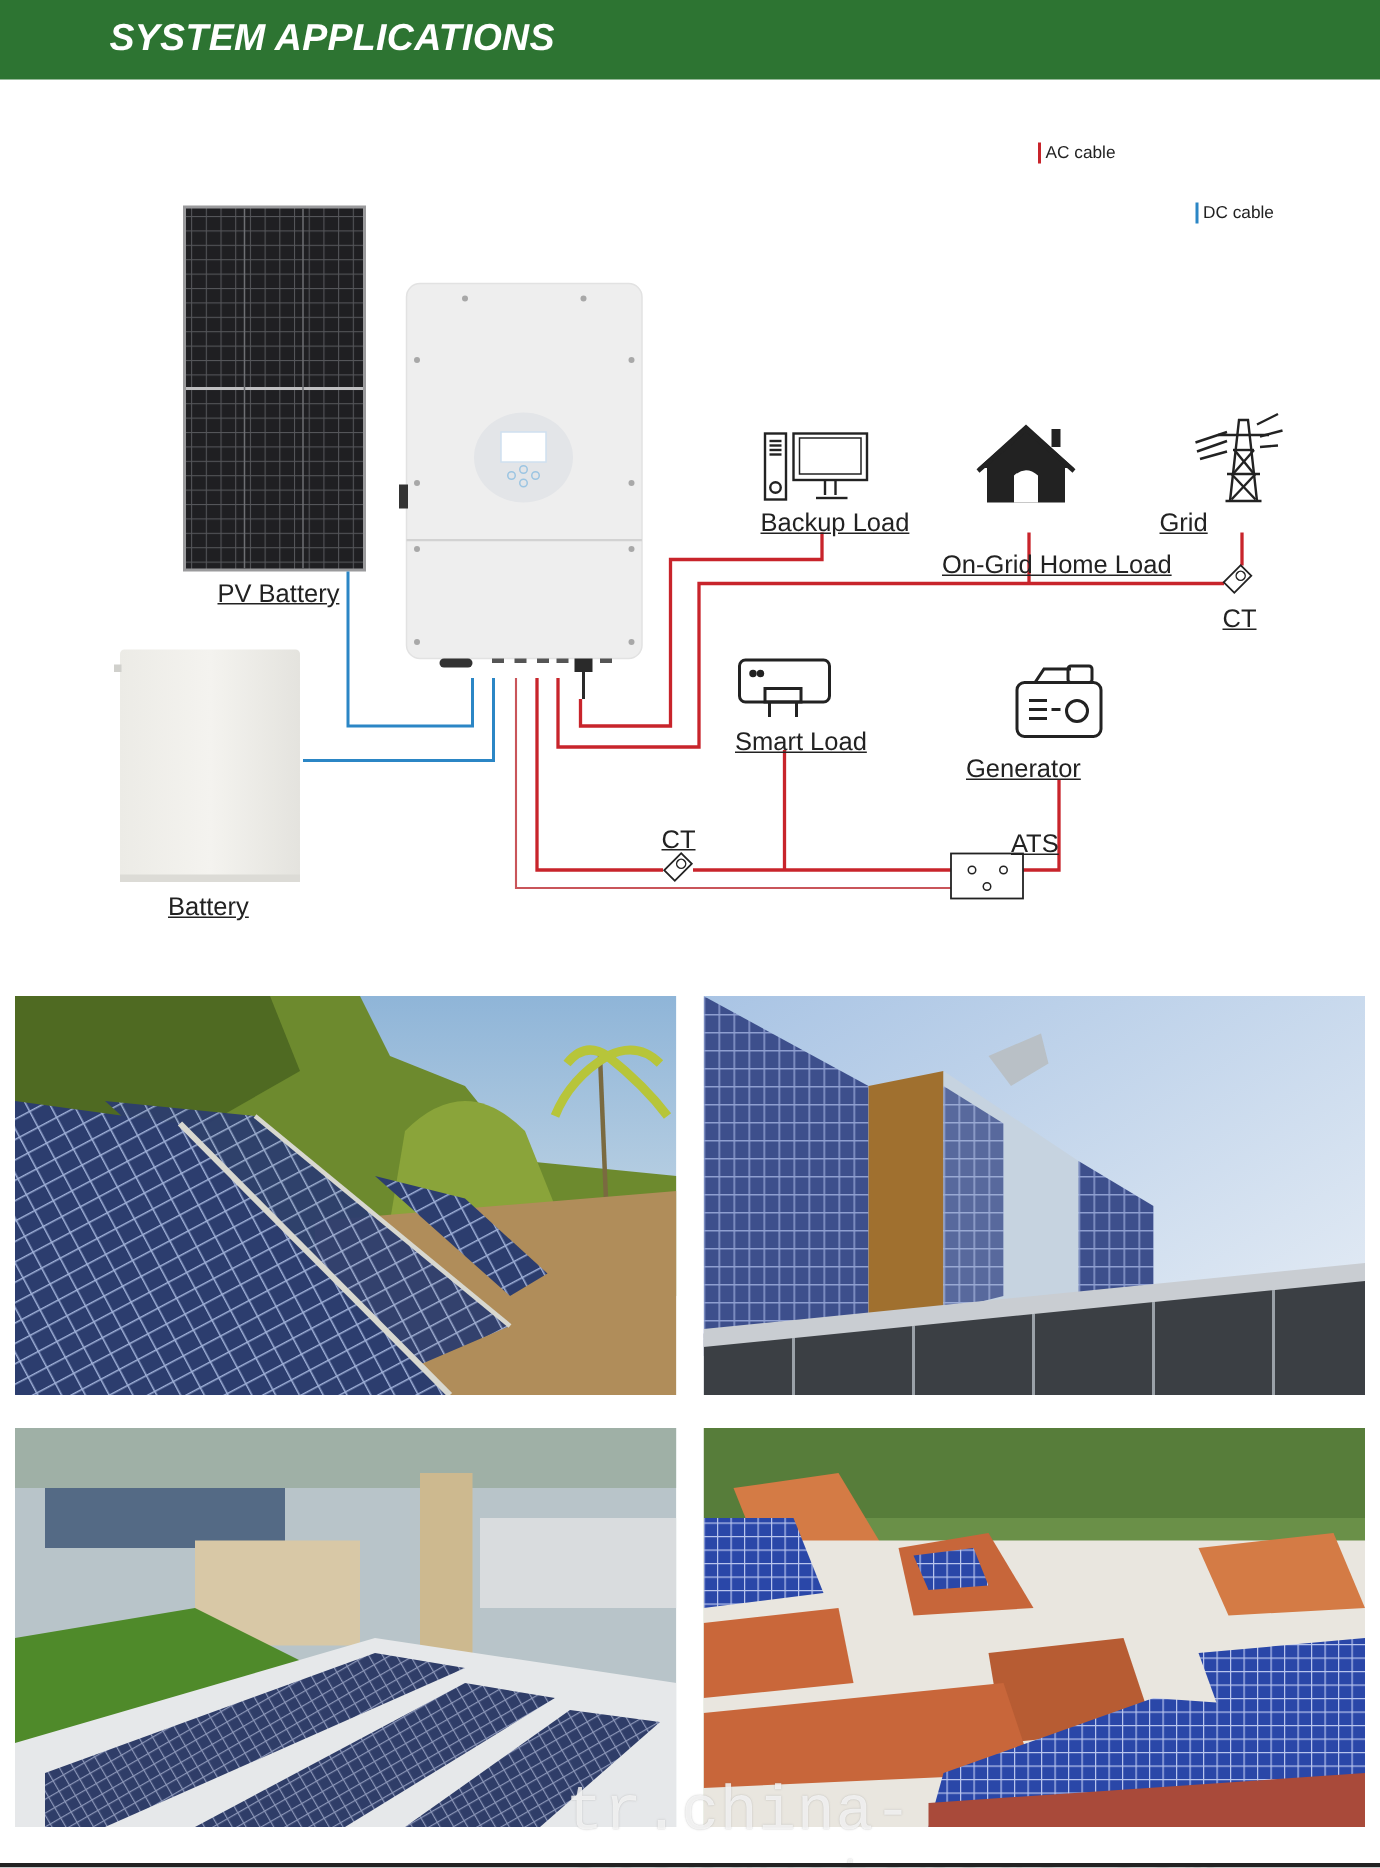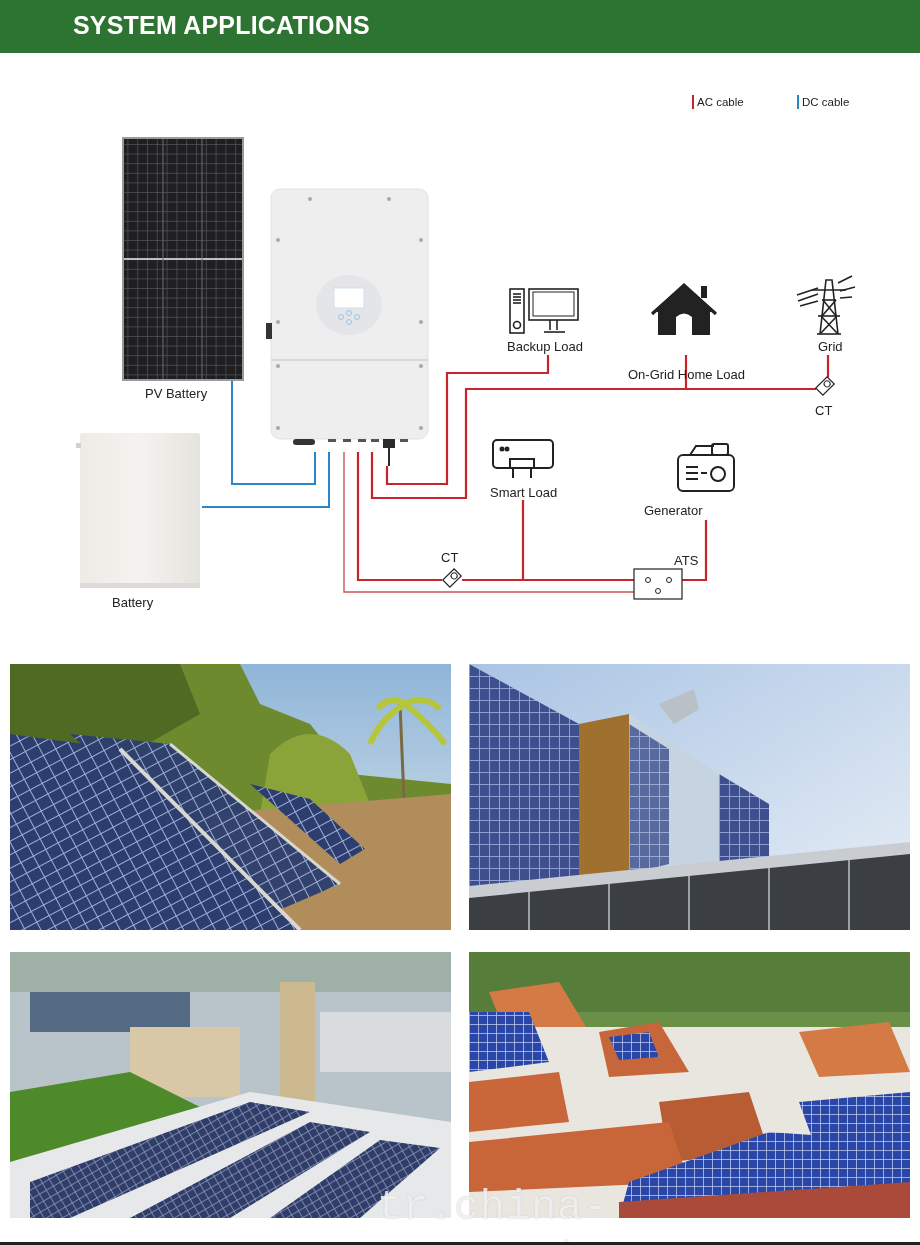--- a/index.html
+++ b/index.html
@@ -2,29 +2,30 @@
 <html><head>
 <meta charset="utf-8">
 <style>
   * { box-sizing: border-box; margin: 0; padding: 0; }
   html, body { width: 920px; height: 1245px; background: #ffffff; overflow: hidden; }
   body { font-family: "Liberation Sans", "DejaVu Sans", sans-serif; position: relative; }
 
   .header-bar {
     position: absolute; left: 0; top: 0; width: 920px; height: 53px;
     background: #2d7432;
+    font-style: italic;
   }
   .header-title {
     position: absolute; left: 73px; top: 11px;
     color: #ffffff; font-weight: bold; font-size: 25px; letter-spacing: 0.2px;
   }
 
   .legend-item { position: absolute; top: 95px; font-size: 11.5px; color: #222; display: flex; align-items: center; }
   .legend-swatch { display: inline-block; width: 2px; height: 14px; margin-right: 3px; }
-  .label { position: absolute; font-size: 13px; color: #222; white-space: nowrap; }
+  .label { position: absolute; font-size: 17px; color: #222; white-space: nowrap; text-decoration: underline; }
 
   .photo { position: absolute; overflow: hidden; }
   .photo svg { display: block; }
 
   .watermark {
     position: absolute; left: 345px; top: 1184px;
     font-size: 42px; color: rgba(255,255,255,0.78);
     font-family: Liberation Mono, monospace; letter-spacing: 0.5px;
     text-shadow: 0 0 1px rgba(120,120,120,0.5);
     margin-left: 32px;
@@ -35,21 +36,21 @@
 <body>
 
 <div class="header-bar">
   <div class="header-title">SYSTEM APPLICATIONS</div>
 </div>
 
 <div class="legend-item" style="left:692px;">
   <span class="legend-swatch" style="background:#c8242b;"></span>
   <span>AC cable</span>
 </div>
-<div class="legend-item" style="left:797px;">
+<div class="legend-item" style="left:797px;margin-top:40px;">
   <span class="legend-swatch" style="background:#2b86c5;"></span>
   <span>DC cable</span>
 </div>
 
 <svg style="position:absolute;left:0;top:0;" width="920" height="650">
   <defs>
     <pattern id="pvcells" width="9.8" height="9.6" patternUnits="userSpaceOnUse">
       <rect width="9.8" height="9.6" fill="#1f1f22"></rect>
       <rect x="0" y="0" width="9.8" height="0.7" fill="#55565a"></rect>
       <rect x="0" y="0" width="0.7" height="9.6" fill="#55565a"></rect>
@@ -204,21 +205,21 @@
     <circle cx="648" cy="580" r="2.5" fill="#fff" stroke="#222" stroke-width="1"></circle>
     <circle cx="669" cy="580" r="2.5" fill="#fff" stroke="#222" stroke-width="1"></circle>
     <circle cx="658" cy="591" r="2.5" fill="#fff" stroke="#222" stroke-width="1"></circle>
   </g>
 </svg>
 
 <div class="label" style="left:145px;top:386px;">PV Battery</div>
 <div class="label" style="left:112px;top:595px;">Battery</div>
 <div class="label" style="left:507px;top:339px;">Backup Load</div>
 <div class="label" style="left:628px;top:339px;margin-top:28px;">On-Grid Home Load</div>
-<div class="label" style="left:818px;top:339px;">Grid</div>
+<div class="label" style="left:773px;top:339px;">Grid</div>
 <div class="label" style="left:815px;top:403px;">CT</div>
 <div class="label" style="left:490px;top:485px;">Smart Load</div>
 <div class="label" style="left:644px;top:503px;">Generator</div>
 <div class="label" style="left:441px;top:550px;">CT</div>
 <div class="label" style="left:674px;top:553px;">ATS</div>
 
 <div class="photo" style="left:10px;top:664px;width:441px;height:266px;">
   <svg width="441" height="266">
     <defs>
       <linearGradient id="sky1" x1="0" y1="0" x2="0" y2="1">

